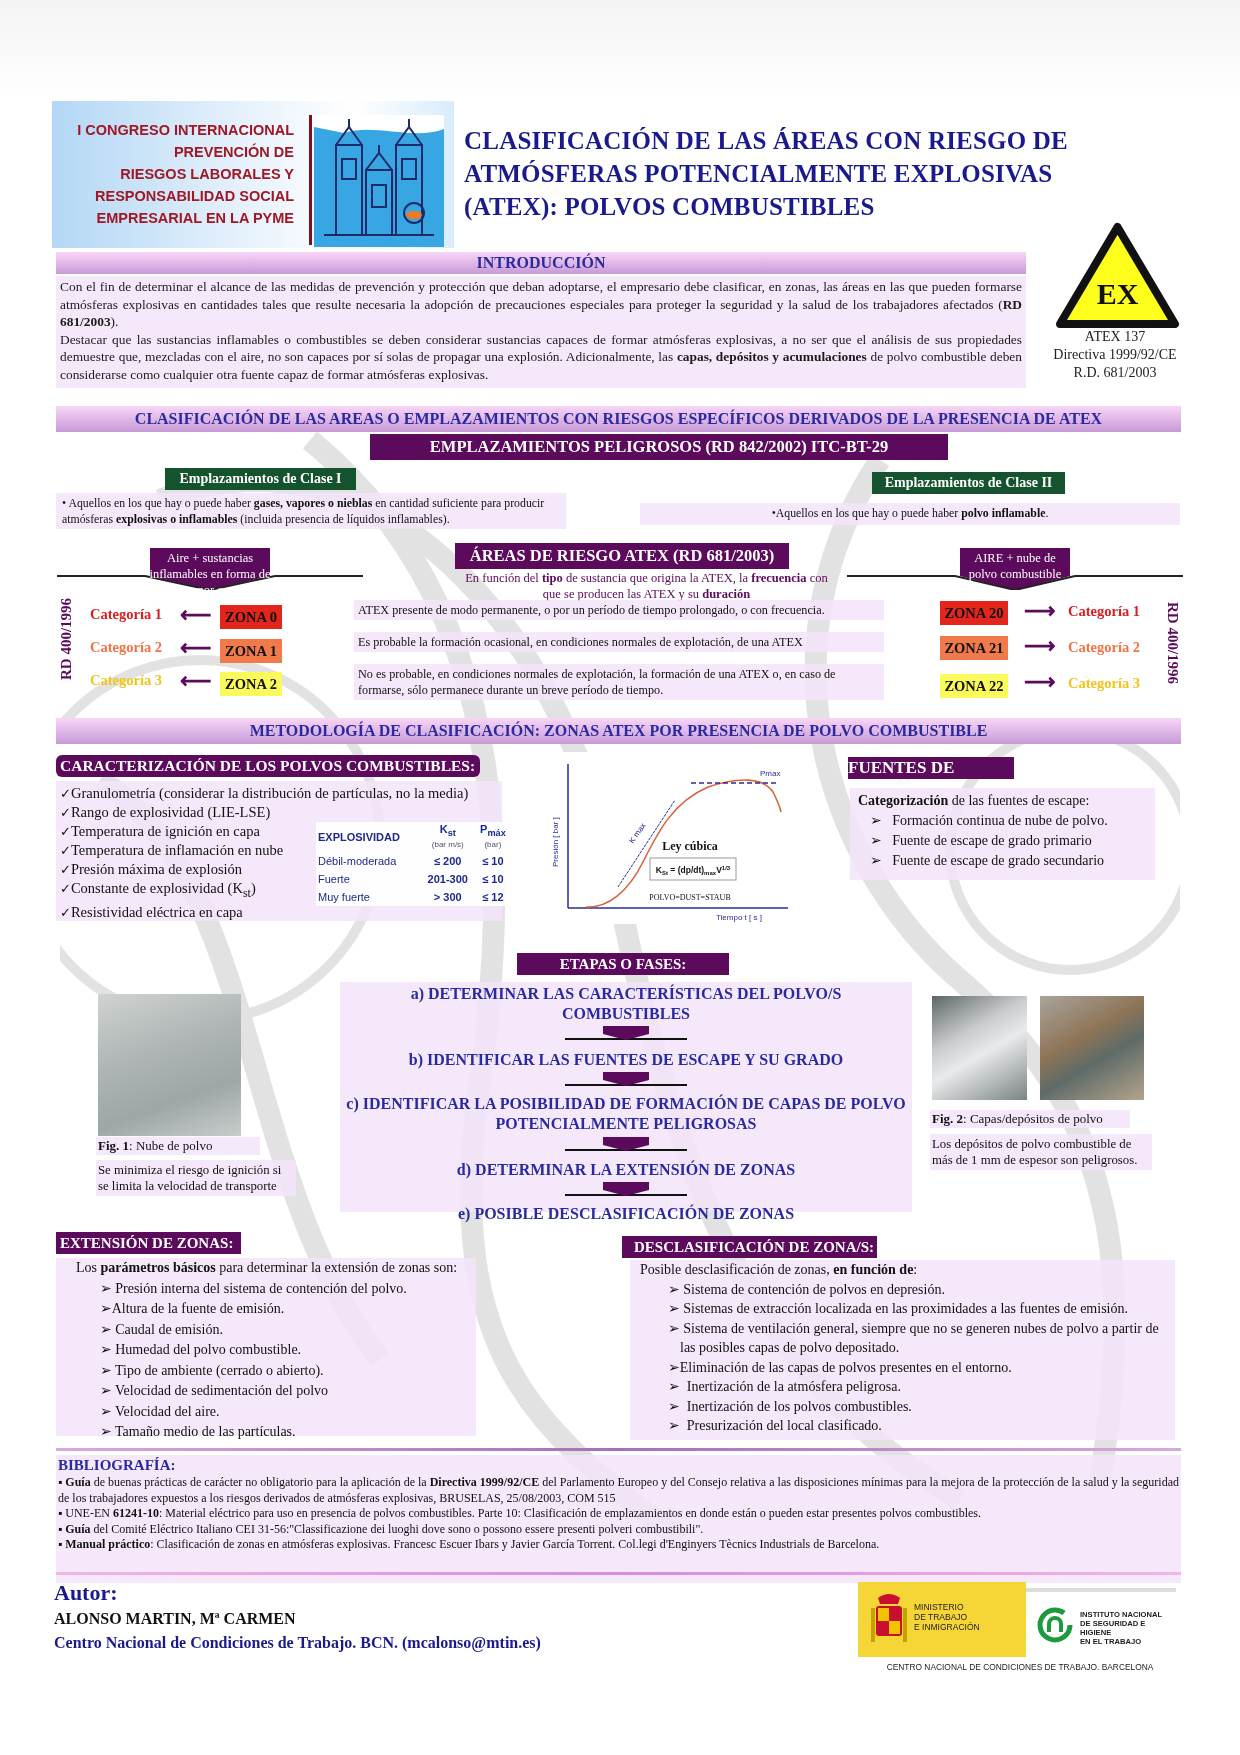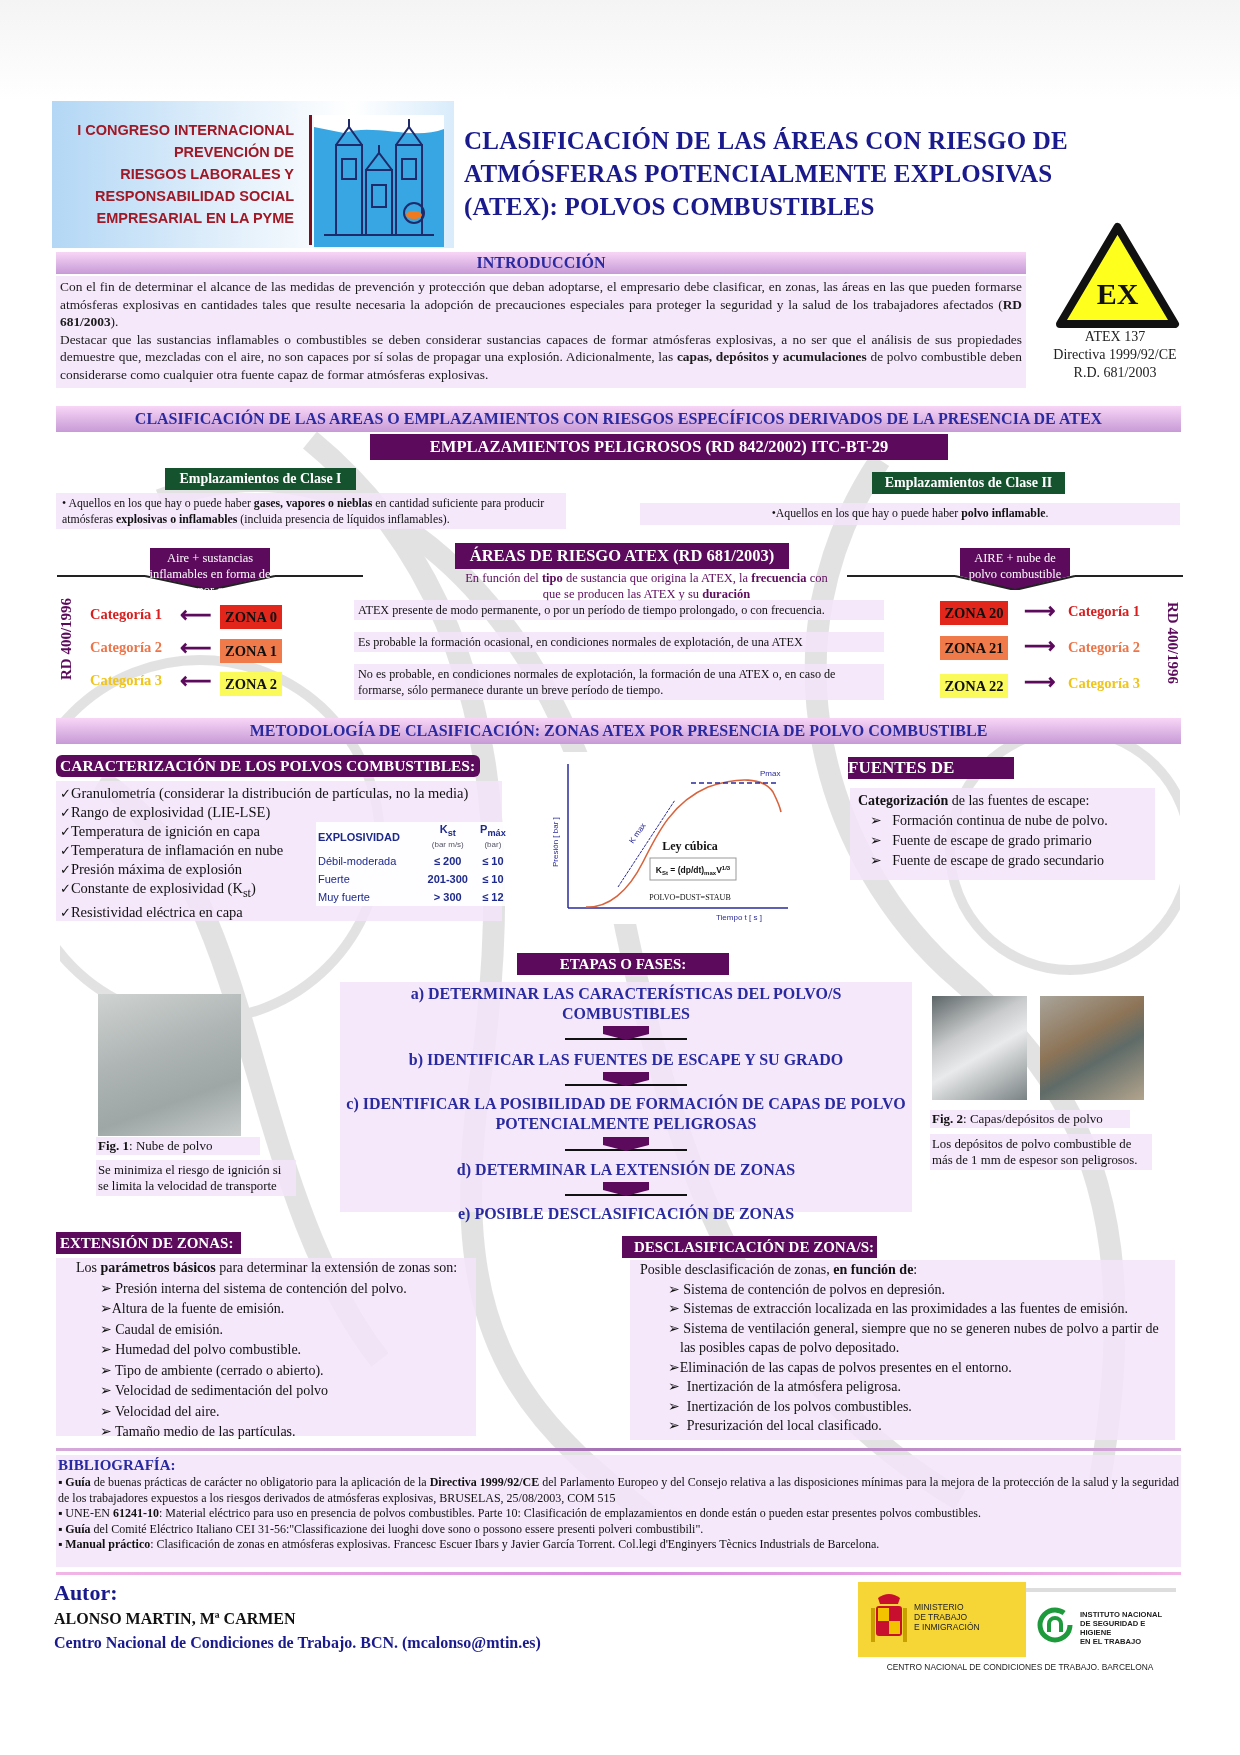--- a/index.html
+++ b/index.html
@@ -96,21 +96,21 @@
   .ext-tag { left: 56px; top: 1232px; width: 185px; height: 22px; font-size: 15px; line-height: 22px; padding-left: 4px; }
   .ext-panel { left: 56px; top: 1258px; width: 420px; height: 178px; padding: 0 0 0 20px; font-size: 14px; line-height: 20.5px; }
   .ext-panel ul { list-style: none; padding-left: 24px; }
 
   .des-tag { left: 622px; top: 1236px; width: 255px; height: 22px; font-size: 15px; line-height: 22px; padding-left: 12px; }
   .des-panel { left: 630px; top: 1260px; width: 545px; height: 180px; padding: 0 0 0 10px; font-size: 14px; line-height: 19.5px; }
   .des-panel ul { list-style: none; padding-left: 28px; }
   .des-panel li { text-indent: -12px; padding-left: 12px; }
 
   .biblio-line { left: 56px; top: 1448px; width: 1125px; height: 3px; background: linear-gradient(90deg, #d7a9db, #a571b5, #d7a9db); }
-  .biblio-panel { left: 56px; top: 1455px; width: 1125px; height: 112px; padding: 0 2px; font-size: 12px; line-height: 15.5px; }
+  .biblio-panel { left: 56px; top: 1455px; width: 1125px; height: 128px; padding: 0 2px; font-size: 12px; line-height: 15.5px; }
   .biblio-title { color: #2a2aa0; font-weight: bold; font-size: 15px; line-height: 20px; }
   .biblio-panel li { list-style: none; text-align: justify; }
 
   .author-line { left: 56px; top: 1572px; width: 1125px; height: 3px; background: linear-gradient(90deg, #f2b5e6, #d98be0, #f2b5e6); }
   .autor-label { left: 54px; top: 1580px; color: #1a1a8c; font-weight: bold; font-size: 22px; line-height: 26px; }
   .autor-name { left: 54px; top: 1609px; font-weight: bold; font-size: 16px; line-height: 20px; color: #111; }
   .autor-org { left: 54px; top: 1633px; font-weight: bold; font-size: 16px; line-height: 20px; color: #1a1a8c; }
 
   .logo-box { left: 858px; top: 1582px; width: 318px; height: 100px; }
   .logo-yellow { position: absolute; left: 0; top: 0; width: 168px; height: 75px; background: #f6d637; }

